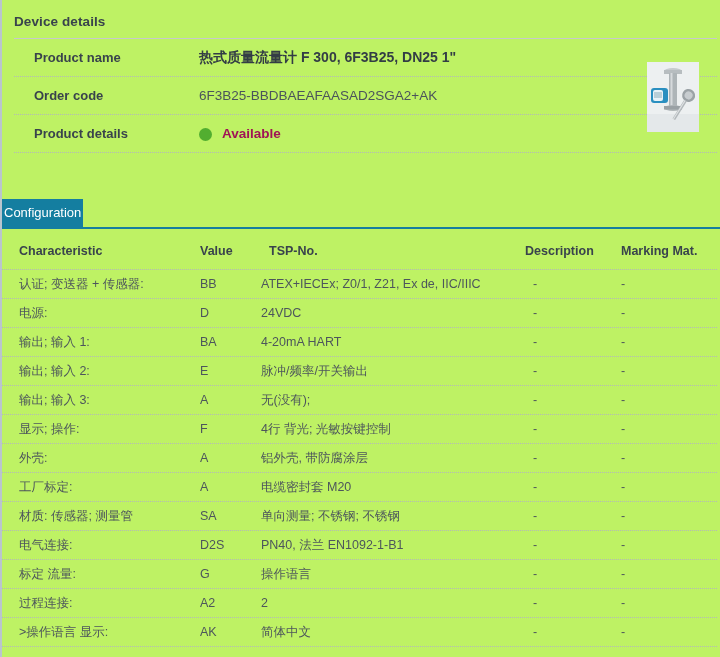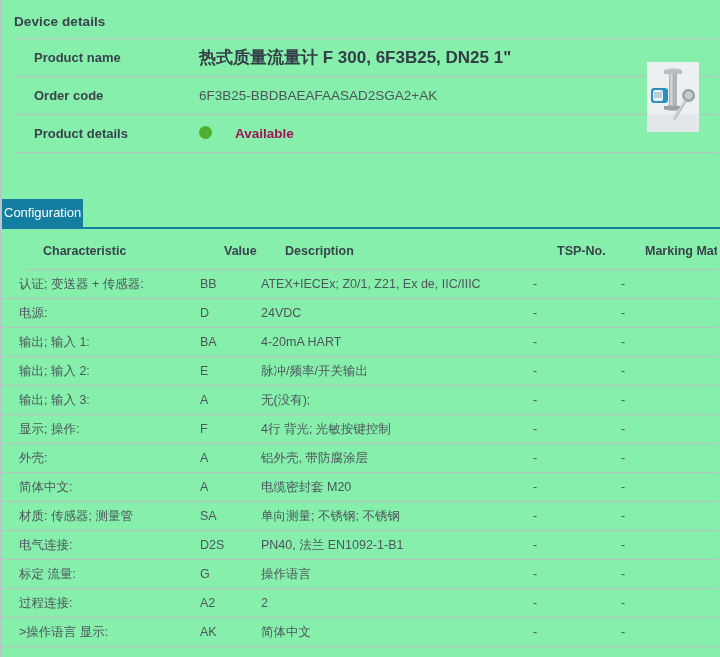--- a/index.html
+++ b/index.html
@@ -1,36 +1,36 @@
 <!DOCTYPE html>
 <html style="--teal: #147ea0; --green: #52ae30; --magenta: #a01355;"><head>
 <meta charset="utf-8">
 <style>
   * { margin:0; padding:0; box-sizing:border-box; }
   html,body { width:720px; height:657px; background:#fff; }
   body { font-family:"Liberation Sans","DejaVu Sans",sans-serif; color:#4b545b; }
   .page {
-    position:relative; width:720px; height:657px; background:#86efac;
+    position:relative; width:720px; height:657px; background:#bef264;
     border-left:2px solid #b9c5ce; overflow:hidden;
   }
 
   
   .device-details { padding:14px 0 0 12px; }
   .dd-title {
     font-size:13.5px; font-weight:600; color:#39434c; letter-spacing:.1px;
     padding-bottom:9px; border-bottom:1px solid #c6c9cb; margin-right:3px;
   }
   .dd-row {
     display:grid; grid-template-columns:185px 1fr; align-items:center;
     height:38px; border-bottom:1px dotted #b3b7b9; margin-right:3px;
   }
   .dd-label { font-size:13px; font-weight:600; color:#39434c;margin-left:20px; }
   .dd-value { font-size:13.5px; color:#4b545b; }
-  .dd-value.bold { font-weight:700; color:#333d45; font-size:17px; }
-  .status-wrap { display:flex; align-items:flex-start; gap:23px; }
+  .dd-value.bold { font-weight:700; color:#333d45; font-size:14px; }
+  .status-wrap { display:flex; align-items:flex-end; gap:10px; }
   .status-dot {
     width:13px; height:13px; border-radius:50%;
     background:var(--green,#52ae30); display:inline-block;
   }
   .status-text { font-weight:700; font-size:13.5px; color:var(--magenta,#a01355); }
 
   
   .product-photo { position:absolute; left:645px; top:62px; width:52px; height:70px; }
 
   
@@ -47,21 +47,21 @@
     display:grid;
     grid-template-columns:198px 61px 264px 93px 1fr;
     align-items:center; height:29px;
     border-bottom:1px dotted #b3b7b9;
     margin-left:0;
   }
   .trow .cell { font-size:12.5px; color:#4d565c; overflow:hidden; white-space:nowrap; }
   .trow .c0 { padding-left:17px; }
   .trow .c3 { padding-left:8px; }
   .trow .c4 { padding-left:3px; }
-  .thead { height:41px; align-items:end;margin-left:24px; }
+  .thead { height:41px; align-items:end; }
   .thead .cell {
     font-weight:700; color:#39434c; font-size:12.5px; padding-bottom:11px;
   }
 </style>
 </head>
 <body>
 
 <div class="page">
 
   <section class="device-details">
@@ -112,22 +112,22 @@
   </div>
 
   <div class="tabbar">
     <div class="tab">Configuration</div>
   </div>
 
   <section class="cfg-table">
     <div class="trow thead">
       <div class="cell c0">Characteristic</div>
       <div class="cell c1">Value</div>
+      <div class="cell c3">TSP-No.</div>
       <div class="cell c2">Description</div>
-      <div class="cell c3">TSP-No.</div>
       <div class="cell c4">Marking Mat.</div>
     </div>
     <div id="rows">
       <div class="trow">
         <div class="cell c0">认证; 变送器 + 传感器:</div>
         <div class="cell c1">BB</div>
         <div class="cell c2">ATEX+IECEx; Z0/1, Z21, Ex de, IIC/IIIC</div>
         <div class="cell c3">-</div>
         <div class="cell c4">-</div>
       </div>
@@ -174,21 +174,21 @@
 
       <div class="trow">
         <div class="cell c0">外壳:</div>
         <div class="cell c1">A</div>
         <div class="cell c2">铝外壳, 带防腐涂层</div>
         <div class="cell c3">-</div>
         <div class="cell c4">-</div>
       </div>
 
       <div class="trow">
-        <div class="cell c0">简体中文:</div>
+        <div class="cell c0">工厂标定:</div>
         <div class="cell c1">A</div>
         <div class="cell c2">电缆密封套 M20</div>
         <div class="cell c3">-</div>
         <div class="cell c4">-</div>
       </div>
 
       <div class="trow">
         <div class="cell c0">材质: 传感器; 测量管</div>
         <div class="cell c1">SA</div>
         <div class="cell c2">单向测量; 不锈钢; 不锈钢</div>

